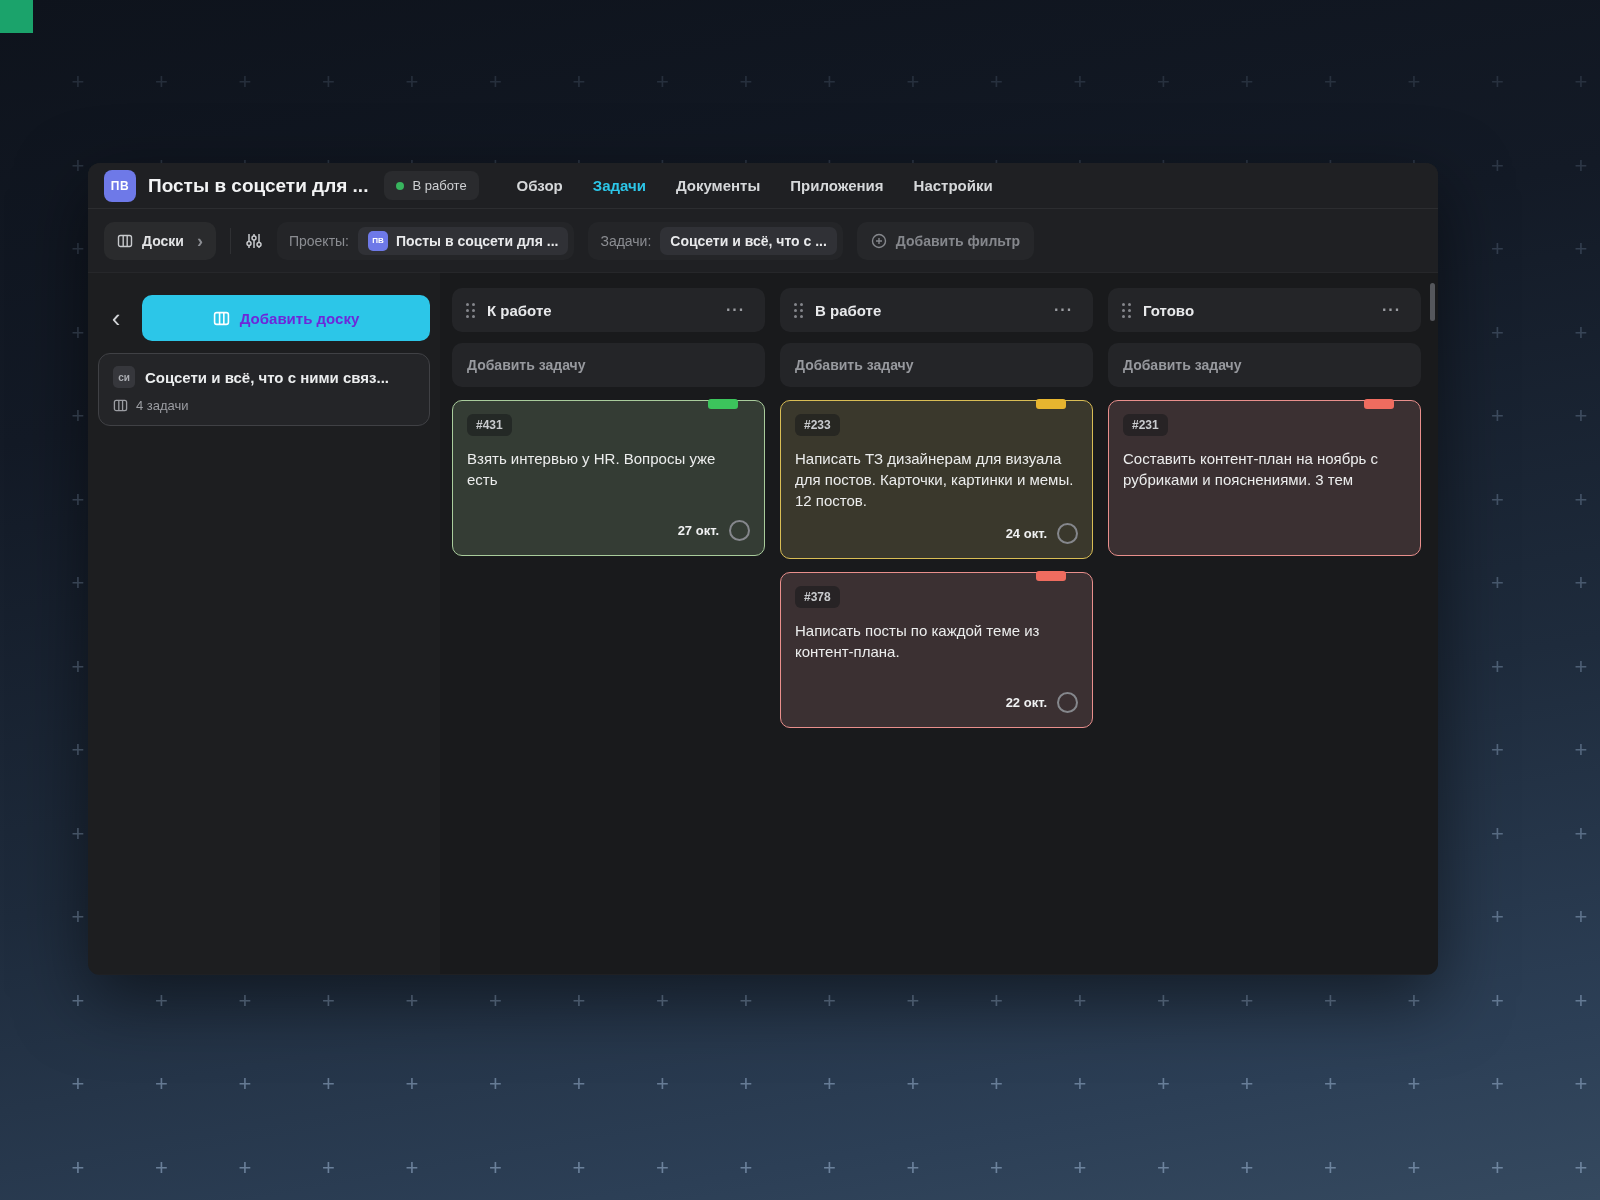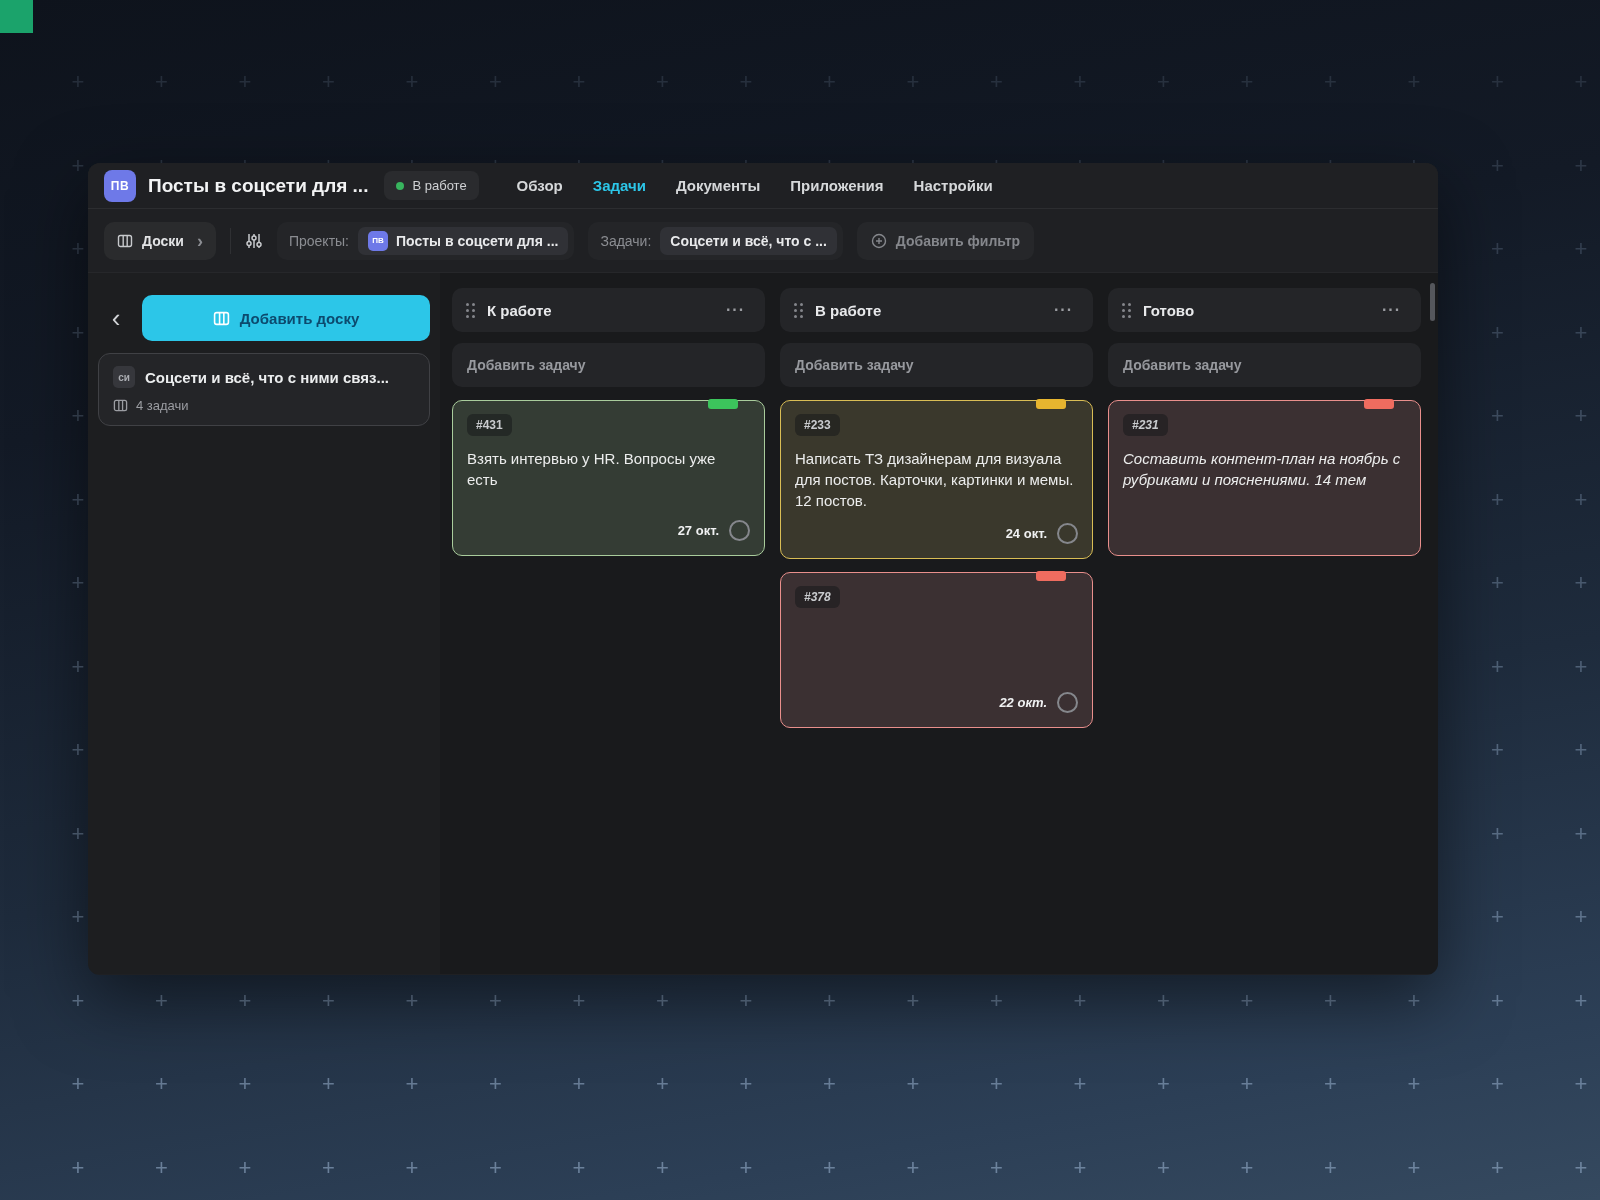--- a/index.html
+++ b/index.html
@@ -80,21 +80,21 @@
   .body { display:flex; height:calc(100% - 46px - 64px - 1px); }
   .sidebar { width:352px; background:#1d1e20; flex:none; }
   .sidebar-top { display:flex; align-items:center; gap:6px; padding:22px 10px 0 8px; }
   .back-btn {
     width:40px; height:44px; background:none; border:none; cursor:pointer;
     color:#d2d4d7; font-size:26px; line-height:1; font-family:inherit;
   }
   .add-board {
     flex:1; height:46px; background:var(--accent,#2cc6e8); border:none; border-radius:10px; cursor:pointer;
     display:flex; align-items:center; justify-content:center; gap:10px;
-    color:#0c4a6e; font-size:15px; font-weight:700; font-family:inherit;
+    color:#6d28d9; font-size:15px; font-weight:700; font-family:inherit;
   }
   .board-item {
     margin:12px 10px 0 10px; padding:12px 14px; background:#242528;
     border:1px solid #404145; border-radius:12px; cursor:pointer;
   }
   .board-item .row1 { display:flex; align-items:center; gap:10px; overflow:hidden; }
   .board-avatar {
     width:22px; height:22px; border-radius:5px; background:#36373c; flex:none;
     color:#abadb2; font-size:10px; font-weight:700; display:flex; align-items:center; justify-content:center;
   }
@@ -118,21 +118,21 @@
     background:#242528; border-radius:10px; color:#97999e; font-size:14px; font-weight:600; cursor:pointer;
   }
   .cards { display:flex; flex-direction:column; gap:13px; margin-top:13px; }
 
   .card {
     position:relative; display:flex; flex-direction:column; min-height:156px;
     border:1px solid #555; border-radius:10px; padding:13px 14px 14px; cursor:pointer;
   }
   .card.green  { background:var(--card-green-bg,#343c34);  border-color:var(--card-green-border,#a9cc9c); }
   .card.yellow { background:var(--card-yellow-bg,#3a382c); border-color:var(--card-yellow-border,#d9bd55); }
-  .card.red    { background:var(--card-red-bg,#3b3032);    border-color:var(--card-red-border,#e98f8c);font-style:italic; }
+  .card.red    { background:var(--card-red-bg,#3b3032);    border-color:var(--card-red-border,#e98f8c); }
   .card-tab { position:absolute; top:-2px; right:26px; width:30px; height:10px; border-radius:3px; }
   .card.green  .card-tab { background:var(--card-green-tab,#3cc45c); }
   .card.yellow .card-tab { background:var(--card-yellow-tab,#e7b52f); }
   .card.red    .card-tab { background:var(--card-red-tab,#ef6c5f); }
   .card-id {
     align-self:flex-start; background:rgba(20,21,23,0.5); border-radius:6px; padding:4px 9px;
     font-size:12px; font-weight:700; color:#c9cbce;
   }
   .card-text { margin:12px 0 0; font-size:15px; line-height:1.4; color:#eceded; }
   .card-footer { margin-top:auto; padding-top:12px; display:flex; align-items:center; justify-content:flex-end; gap:10px; }
@@ -564,20 +564,21 @@
               <span class="card-id">#233</span>
               <p class="card-text">Написать ТЗ дизайнерам для визуала для постов. Карточки, картинки и мемы. 12 постов.</p>
               <div class="card-footer">
                 <span class="card-date">24 окт.</span>
                 <span class="card-check"></span>
               </div>
             </article>
             <article class="card red">
               <span class="card-tab"></span>
               <span class="card-id">#378</span>
+              <p class="card-text">Написать посты по каждой теме из контент-плана.</p>
               <div class="card-footer">
                 <span class="card-date">22 окт.</span>
                 <span class="card-check"></span>
               </div>
             </article>
           </div>
         </section>
         <section class="column">
           <div class="col-header">
             <span class="drag-dots">
@@ -589,21 +590,21 @@
               <i></i>
             </span>
             <span class="col-title">Готово</span>
             <button class="col-menu">···</button>
           </div>
           <div class="add-task">Добавить задачу</div>
           <div class="cards">
             <article class="card red">
               <span class="card-tab"></span>
               <span class="card-id">#231</span>
-              <p class="card-text">Составить контент-план на ноябрь с рубриками и пояснениями. 14 тем</p>
+              <p class="card-text">Составить контент-план на ноябрь с рубриками и пояснениями. 3 тем</p>
             </article>
           </div>
         </section>
       </main>
   </div>
 
   <div class="scroll-thumb"></div>
 </div>
 
 </body></html>

